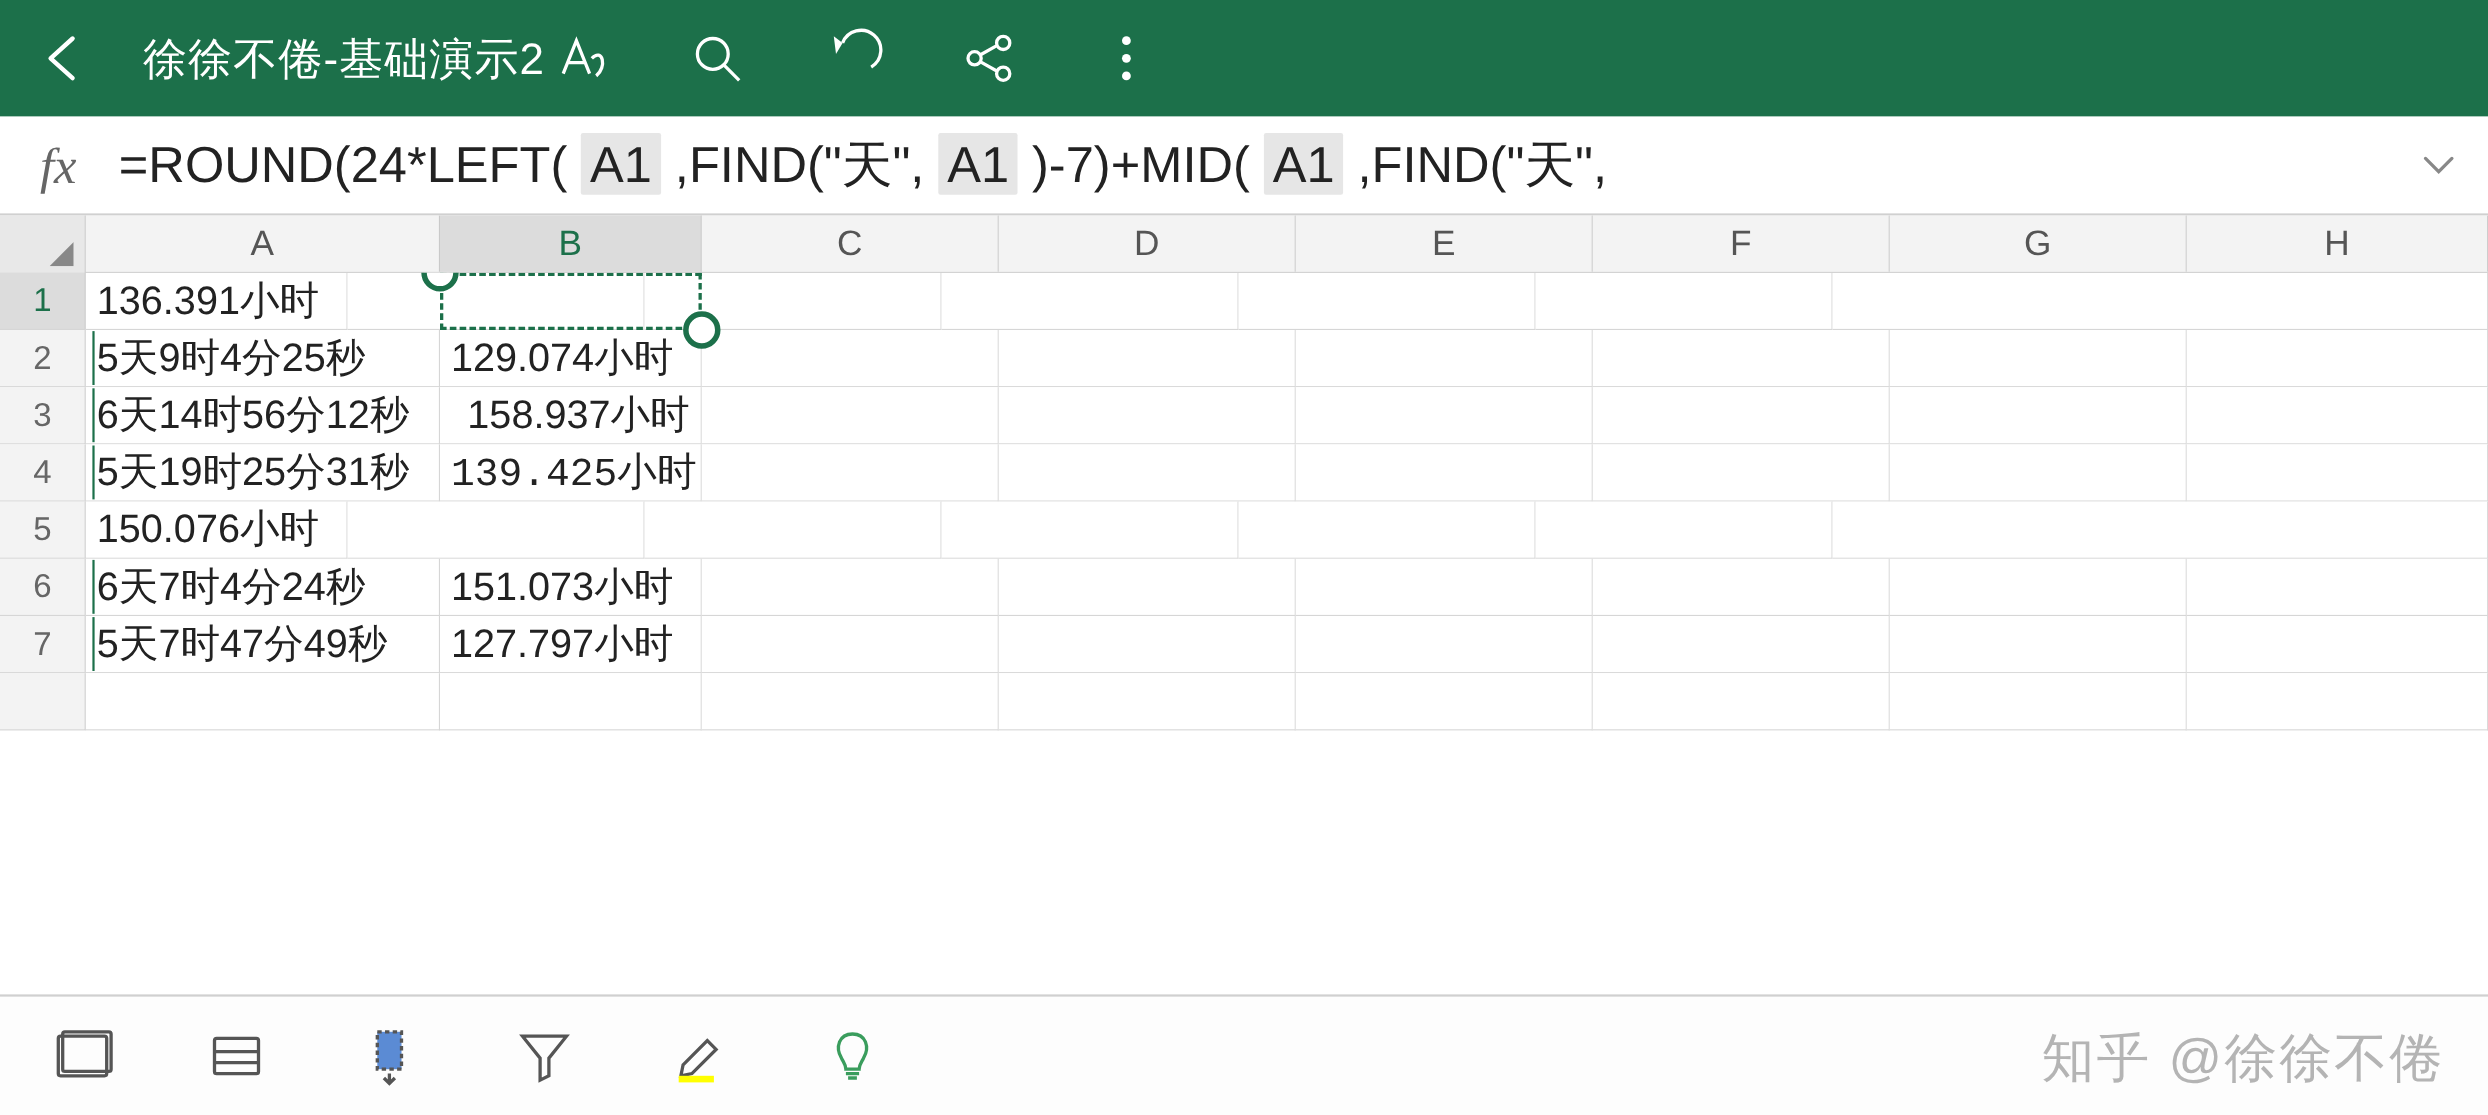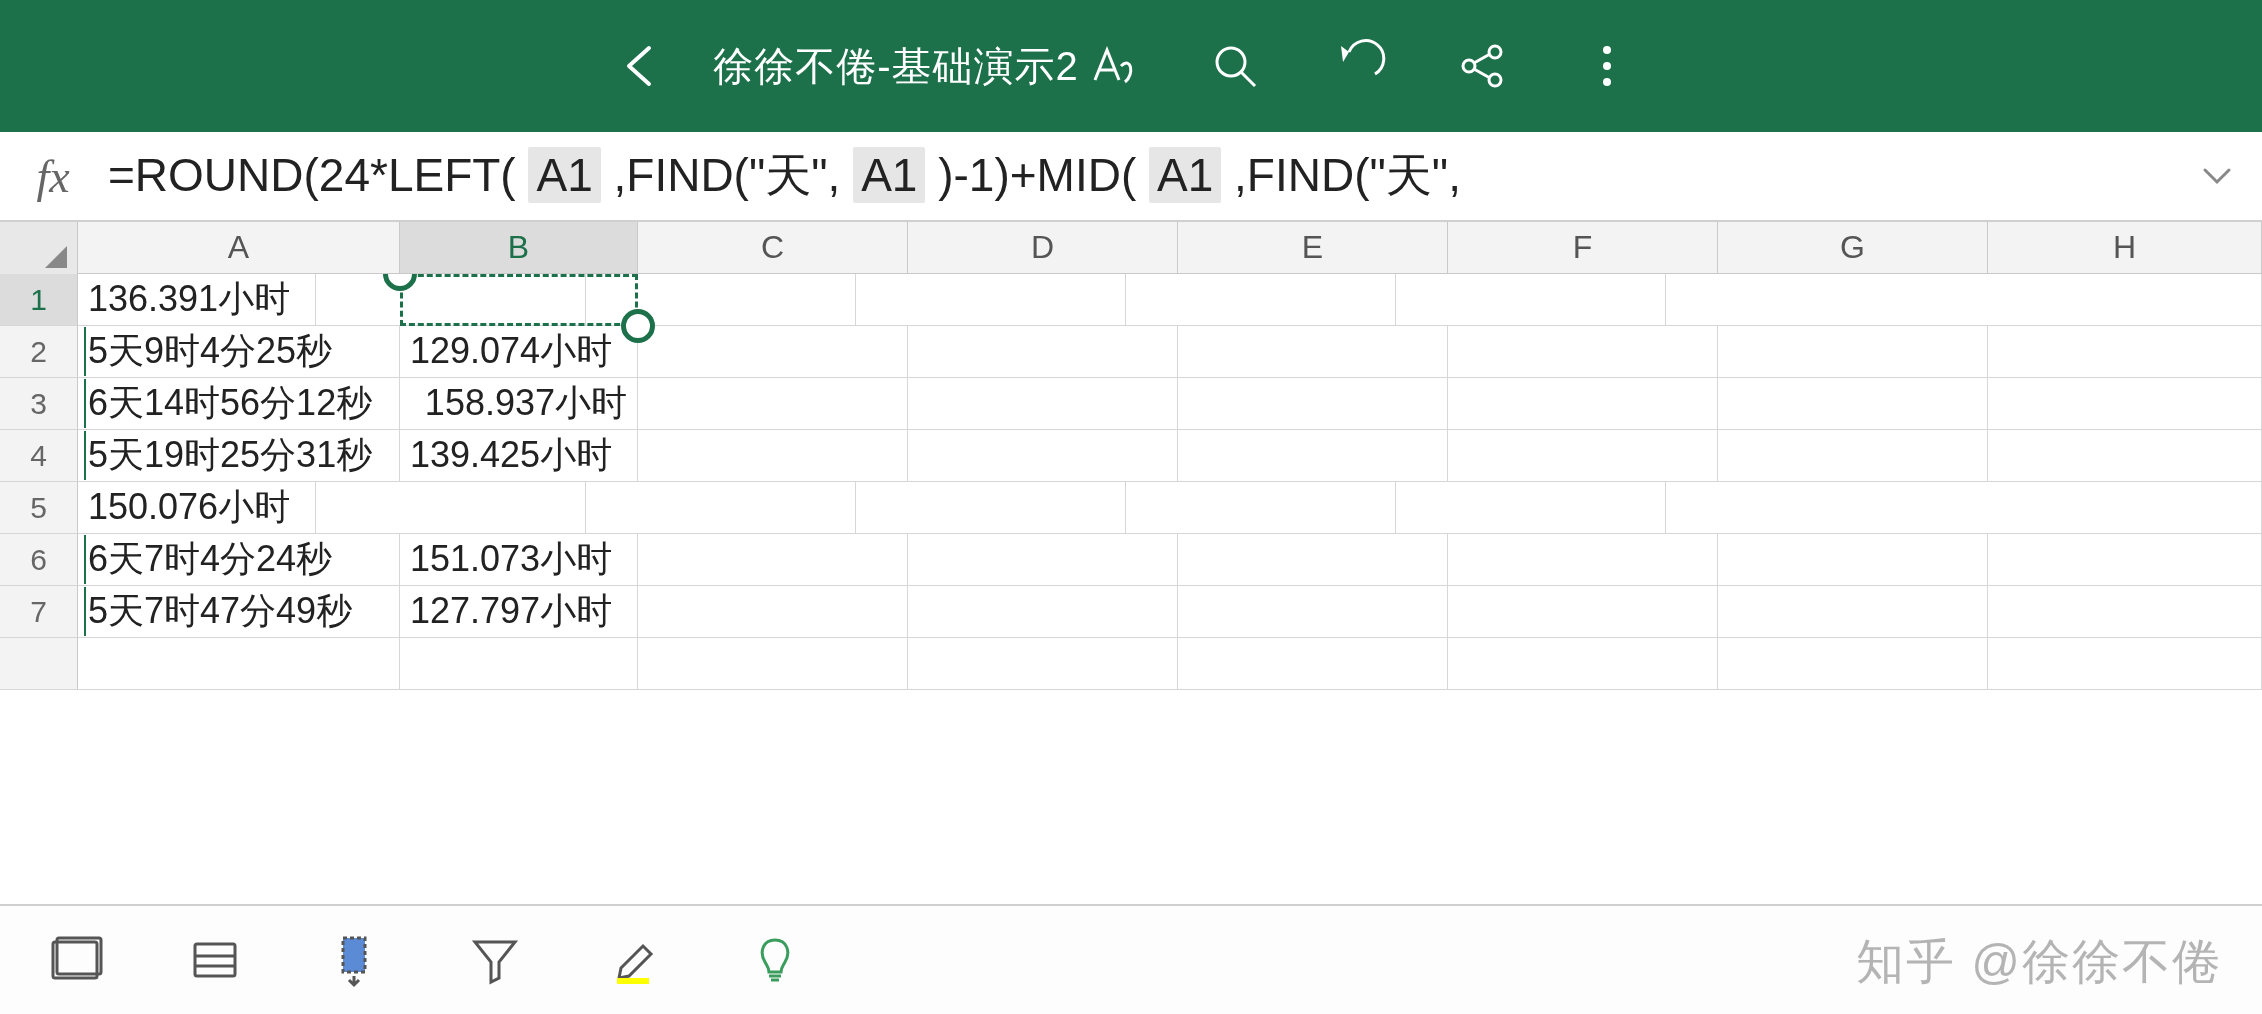--- a/index.html
+++ b/index.html
@@ -2,26 +2,26 @@
 <html><head>
 <meta charset="utf-8">
 <style>
   * { box-sizing: border-box; margin: 0; padding: 0; }
   html, body { width: 100%; height: 100%; font-family: -apple-system, "Segoe UI", Arial, "Microsoft YaHei", sans-serif; background: #fff; }
   body { display: flex; flex-direction: column; height: 1014px; width: 2262px; overflow: hidden; }
 
   
   .header {
     background: #1c704a;
-    height: 132px;
+    height: 106px;
     display: flex;
     align-items: center;
     color: #fff;
     padding: 0 40px 0 26px;
-    justify-content: center;
+    justify-content: flex-start;
   }
   .header-left { display: flex; align-items: center; gap: 40px; }
   .back-arrow { width: 56px; height: 56px; display:flex; align-items:center; justify-content:center; cursor:pointer; }
   .title { font-size: 40px; font-weight: 400; letter-spacing: 1px; }
   .header-right { display: flex; align-items: center; gap: 60px; }
   .hdr-btn { width: 64px; height: 64px; display:flex; align-items:center; justify-content:center; cursor:pointer; }
   .hdr-btn svg { stroke:#fff; fill:none; stroke-width:3; }
 
   
   .formula-bar {
@@ -162,21 +162,21 @@
           <circle cx="28" cy="12" r="4" fill="#fff" stroke="none"></circle>
           <circle cx="28" cy="28" r="4" fill="#fff" stroke="none"></circle>
           <circle cx="28" cy="44" r="4" fill="#fff" stroke="none"></circle>
         </svg>
     </div>
   </div>
 </div>
 
 <div class="formula-bar">
   <div class="fx-label">fx</div>
-  <div class="formula-text" id="formula-text"><span>=ROUND(24*LEFT( </span><span class="ref">A1</span><span> ,FIND("天", </span><span class="ref">A1</span><span> )-1)+MID( </span><span class="ref">A1</span><span> ,FIND("天",</span></div>
+  <div class="formula-text" id="formula-text"><span>=ROUND(24*LEFT( </span><span class="ref">A1</span><span> ,FIND("天", </span><span class="ref">A1</span><span> )-7)+MID( </span><span class="ref">A1</span><span> ,FIND("天",</span></div>
   <div class="formula-expand">
     <svg width="40" height="40" viewBox="0 0 40 40">
         <path d="M8 14 L20 26 L32 14" stroke="#888" stroke-width="3" fill="none" stroke-linecap="round"></path>
       </svg>
   </div>
 </div>
 
 <div class="colhdr-row">
   <div class="corner-cell">
     <svg width="22" height="22" viewBox="0 0 22 22">
@@ -237,21 +237,21 @@
         <div class="cell col-E" style="width: 270px;"></div>
         <div class="cell col-F" style="width: 270px;"></div>
         <div class="cell col-G" style="width: 270px;"></div>
         <div class="cell col-H" style="flex: 1 1 0%;"></div>
       </div>
       <div class="grid-row">
         <div class="rowhdr">4</div>
         <div class="cell col-A" style="width: 322px;">
           <span class="celltext">5天19时25分31秒</span>
         </div>
-        <div class="cell col-B" style="width: 238px;">
+        <div class="cell col-B" style="width: 238px; font-family: Liberation Mono, monospace;">
           <span class="celltext">139.425小时</span>
         </div>
         <div class="cell col-C" style="width: 270px;"></div>
         <div class="cell col-D" style="width: 270px;"></div>
         <div class="cell col-E" style="width: 270px;"></div>
         <div class="cell col-F" style="width: 270px;"></div>
         <div class="cell col-G" style="width: 270px;"></div>
         <div class="cell col-H" style="flex: 1 1 0%;"></div>
       </div>
       <div class="grid-row">

